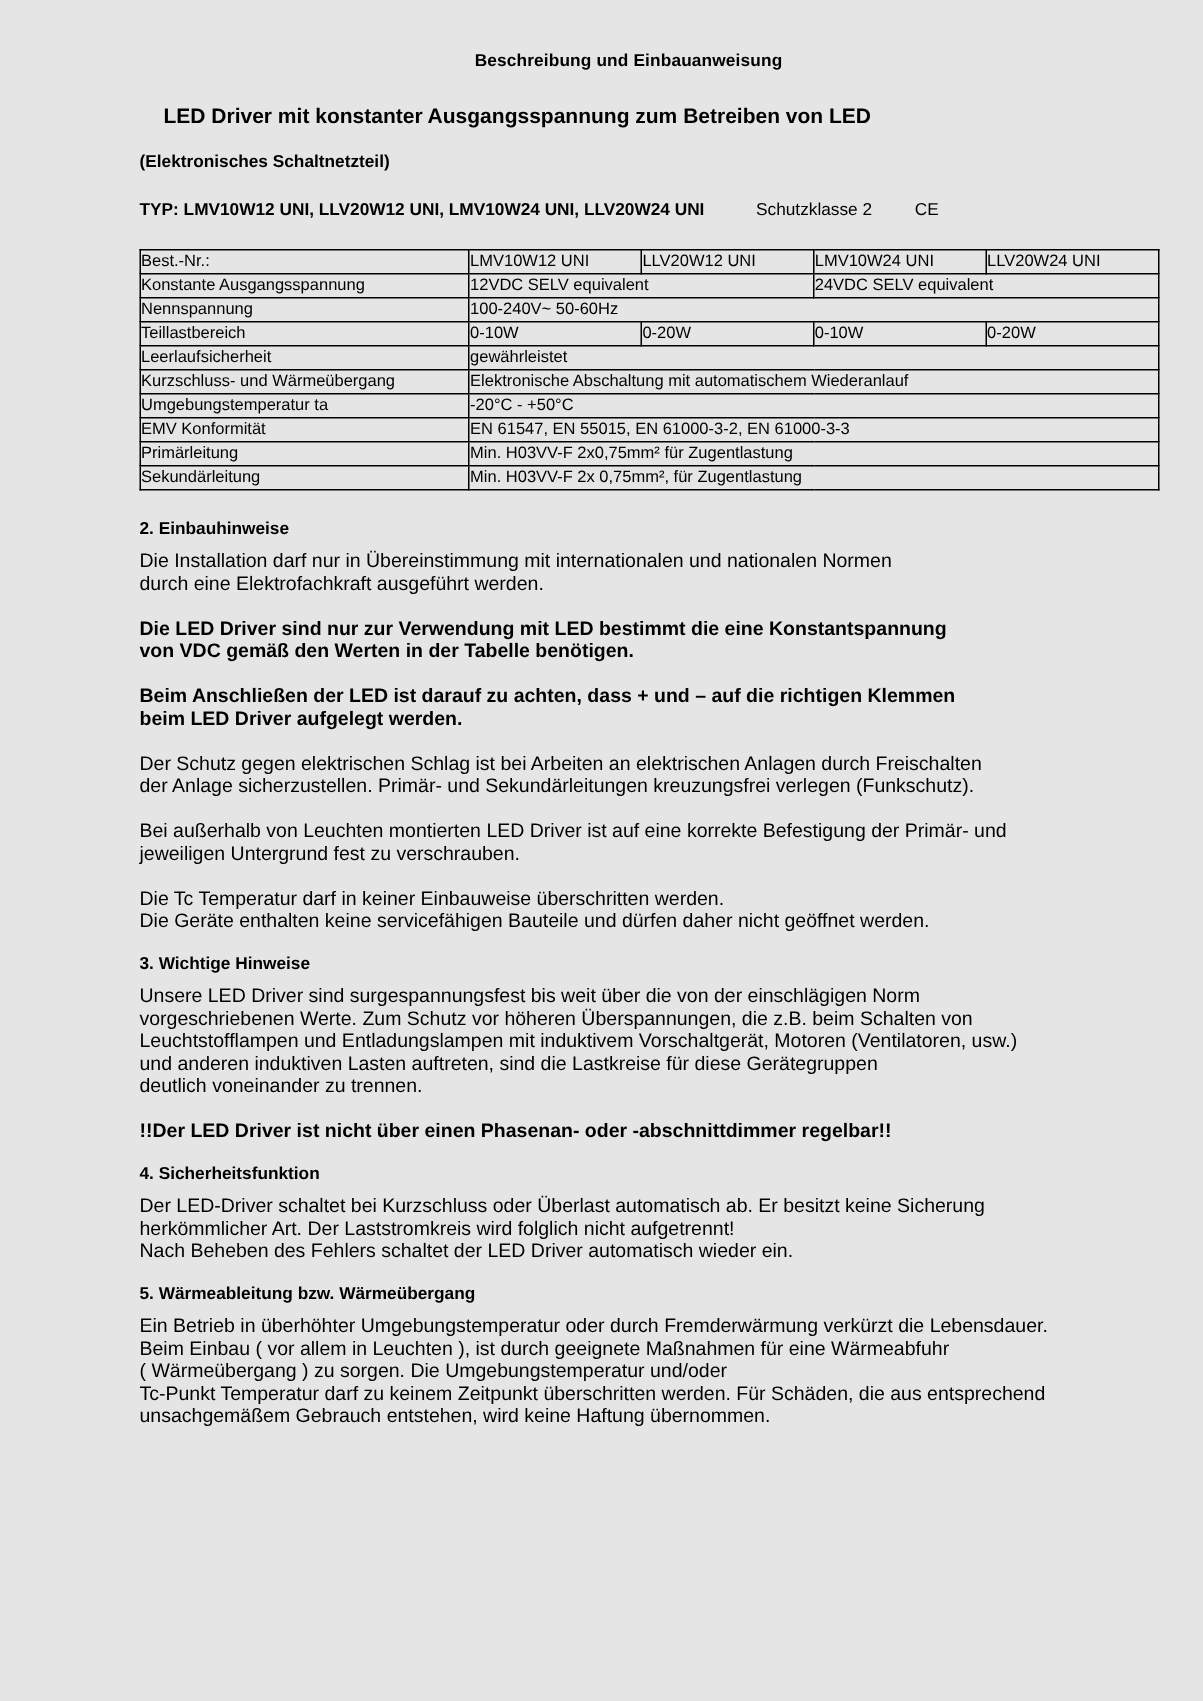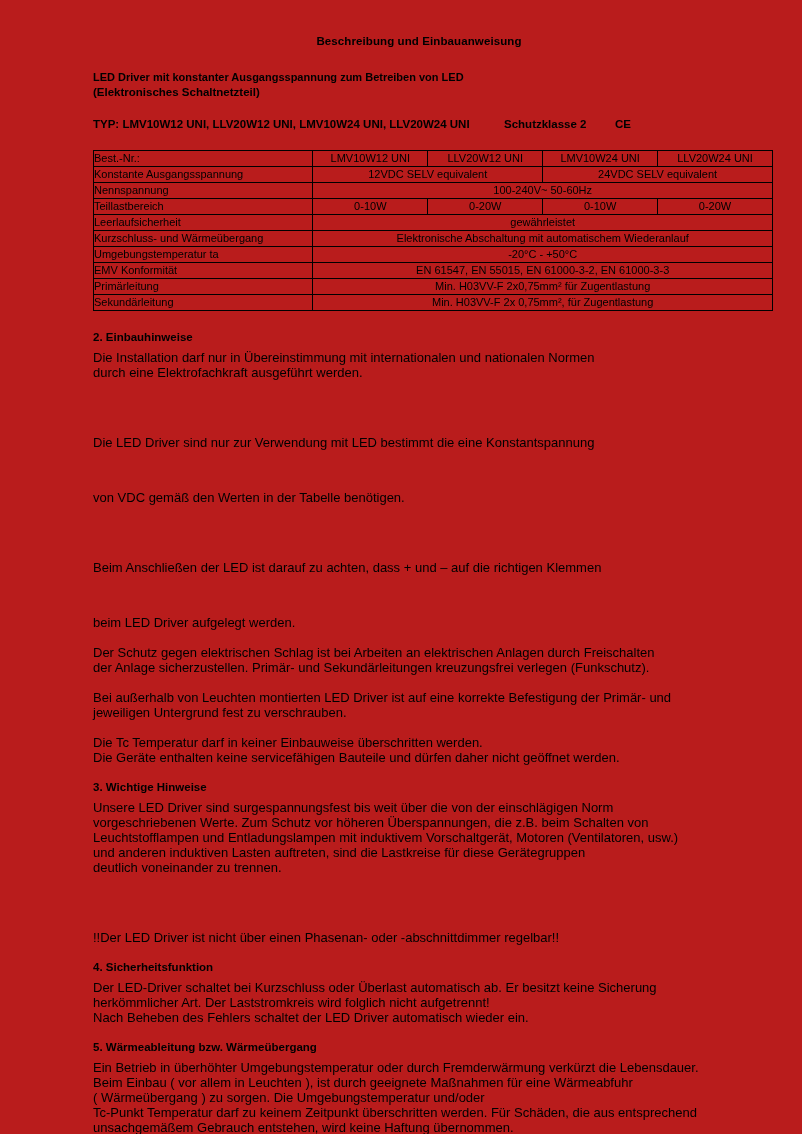--- a/index.html
+++ b/index.html
@@ -10,60 +10,60 @@
   }
   body {
     font-family: "Liberation Sans", sans-serif;
     color: #000000;
     -webkit-font-smoothing: none;
   }
   .page {
     position: relative;
     width: 802px;
     height: 1134px;
-    background: #b91c1c;
+    background: #e5e5e5;
     overflow: hidden;
     box-sizing: border-box;
   }
   .content {
     position: absolute;
     left: 93px;
     top: 34px;
     width: 652px;
   }
 
   
   .doc-title {
     text-align: center;
     font-size: 11.5px;
     font-weight: bold;
     letter-spacing: .1px;
     margin: 0 0 22px 0;
     line-height: 14px;
   }
   .lead-bold {
-    font-size: 11px;
-    font-weight: bold;
-    line-height: 15px;
-    margin: 0;
+    font-size: 14px;
+    font-weight: bold;
+    line-height: 15px;
+    margin: 16px;
   }
   .lead-sub {
     font-size: 11.5px;
     font-weight: bold;
     line-height: 15px;
     margin: 0 0 17px 0;
   }
   .typ-line {
     font-size: 11.5px;
     line-height: 15px;
     margin: 0 0 18px 0;
     white-space: nowrap;
   }
   .typ-line .typ-bold { font-weight: bold; }
-  .typ-line .typ-reg  { font-weight: bold; }
+  .typ-line .typ-reg  { font-weight: normal; }
   .gap-sm { display: inline-block; width: 28px; }
   .gap-xs { display: inline-block; width: 22px; }
 
   .sec-num {
     font-size: 11.5px;
     font-weight: bold;
     line-height: 15px;
     margin: 0 0 5px 0;
   }
 
@@ -82,33 +82,32 @@
     padding: 0 0 1px 0;
     vertical-align: middle;
     white-space: nowrap;
     overflow: hidden;
   }
   td.lbl {
     text-align: left;
     padding-left: 3px;
   }
   td.val {
-    text-align: center;
   }
   col.c-label { width: 210px; }
   col.c-d1, col.c-d2, col.c-d3, col.c-d4 { width: 110px; }
 
   
   .p {
     font-size: 13px;
     line-height: 15px;
     margin: 0;
     font-weight: normal;
   }
-  .p.bold { font-weight: normal; margin-top: 40px; }
+  .p.bold { font-weight: bold; }
   .spacer-line { height: 15px; }
 </style>
 </head>
 <body>
 
 <div class="page">
   <div class="content">
 
     <div class="doc-title">Beschreibung und Einbauanweisung</div>
 

